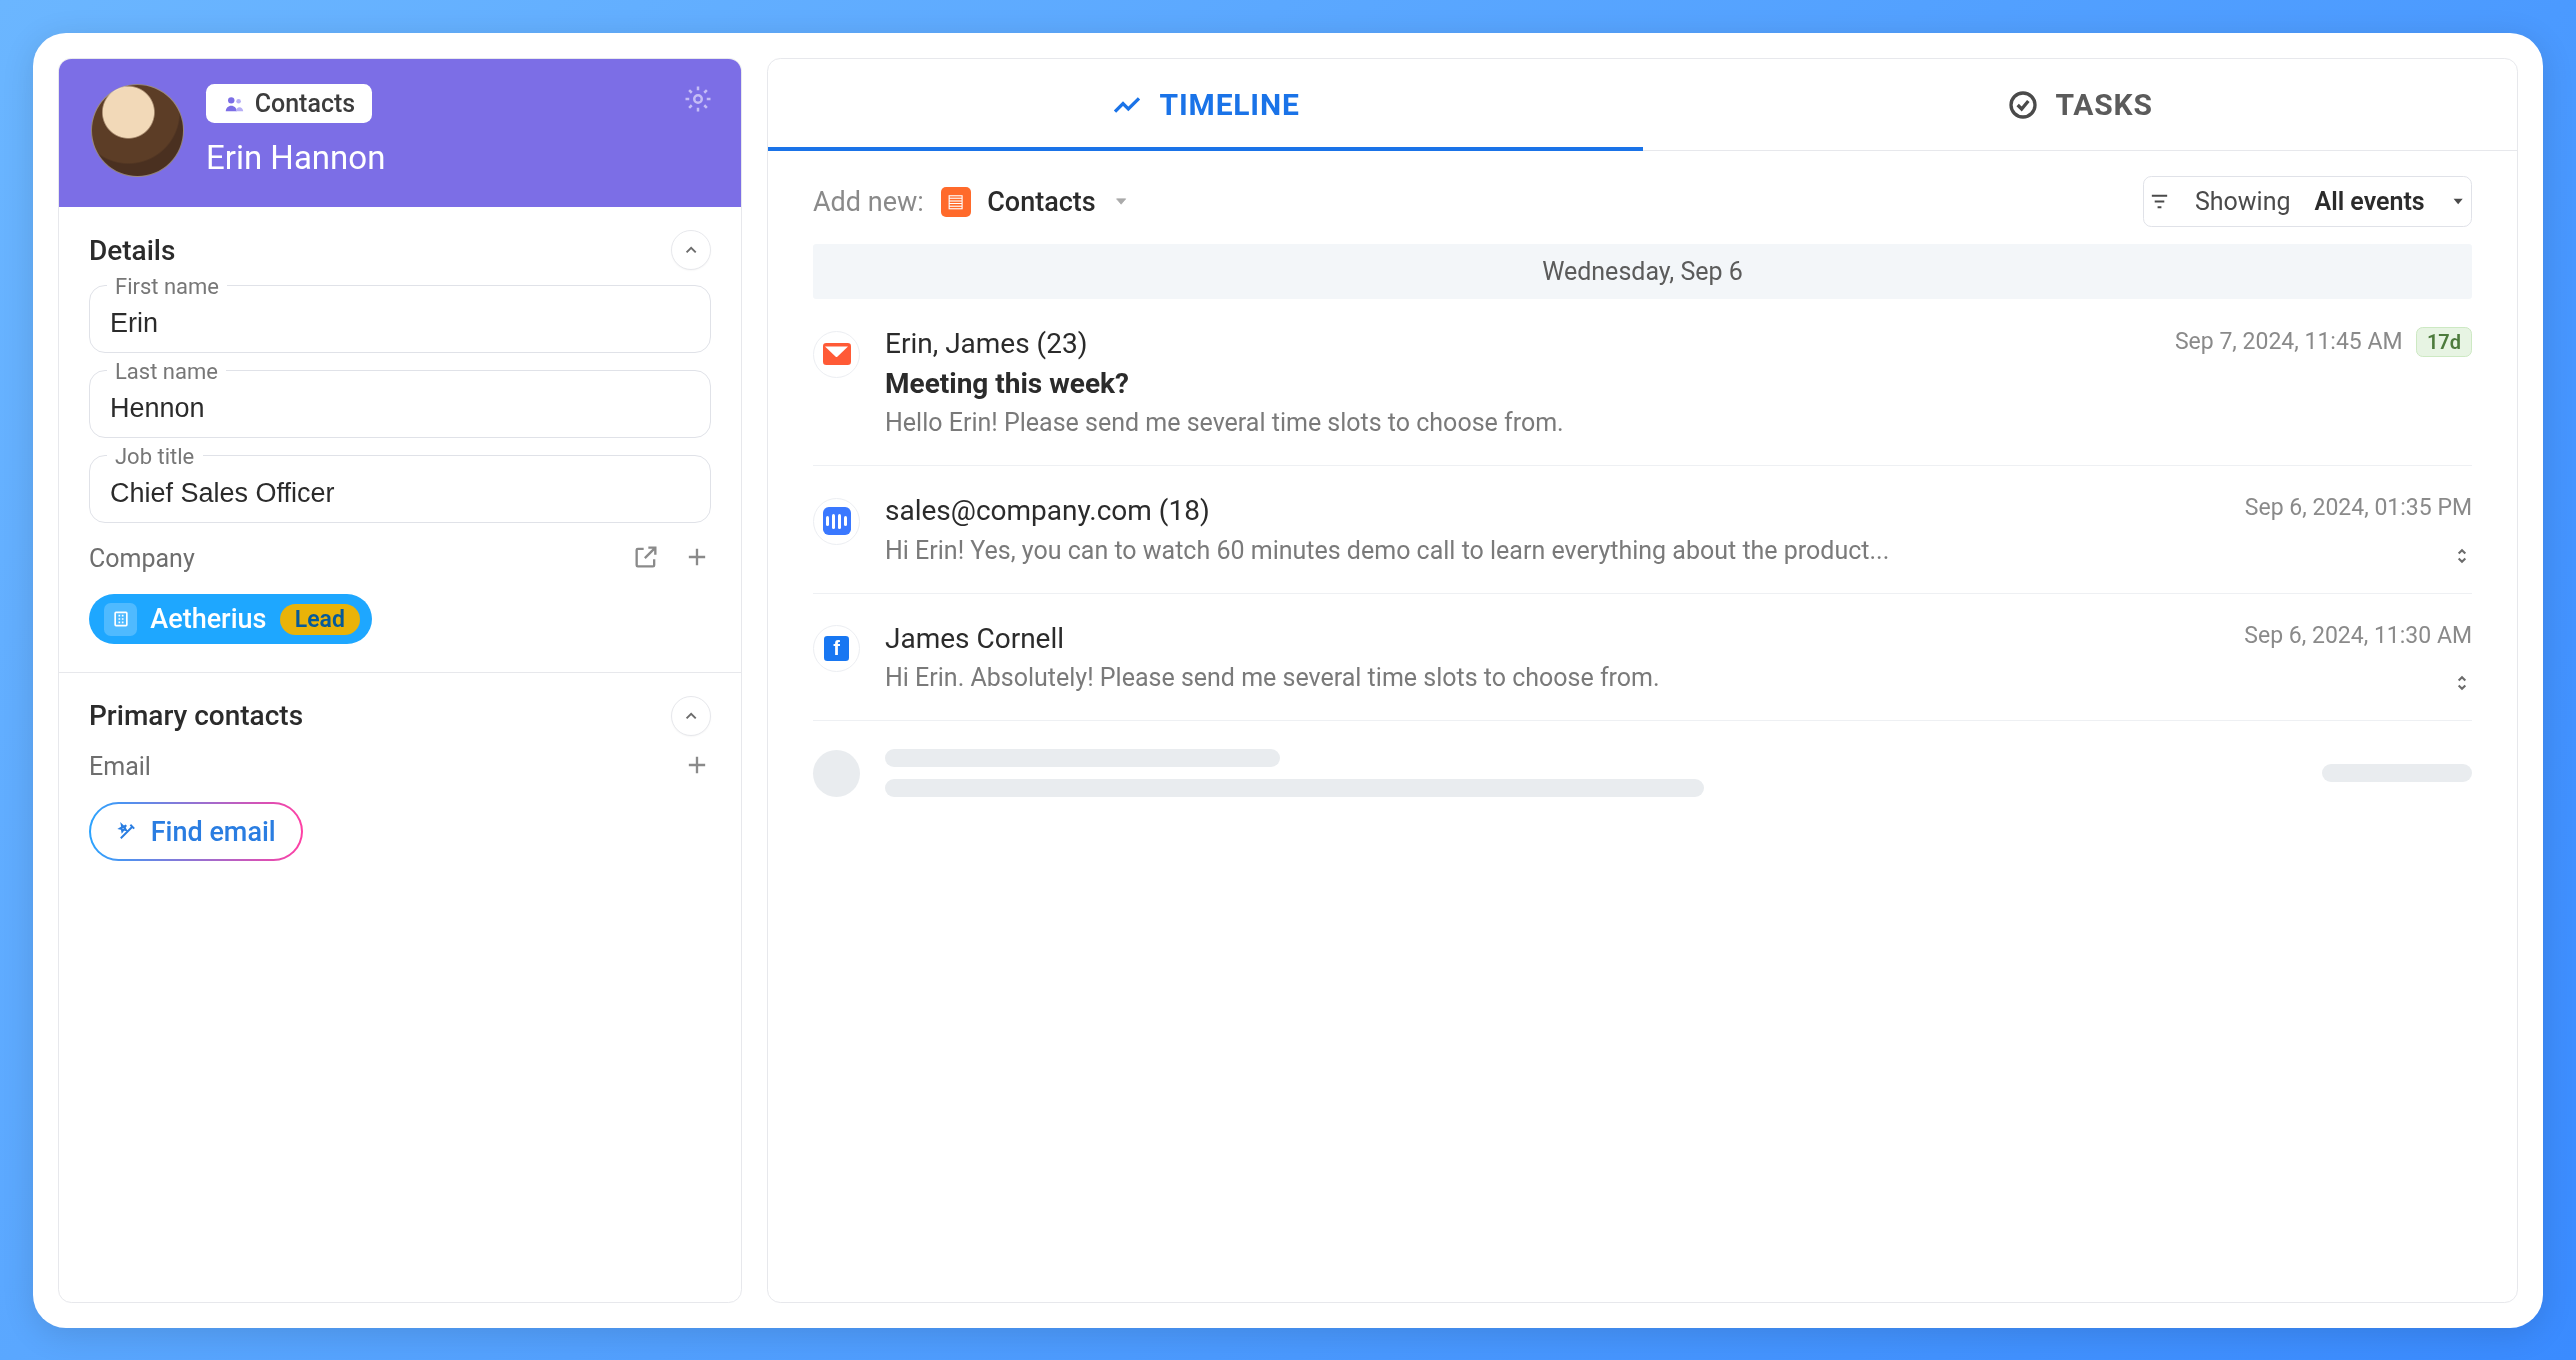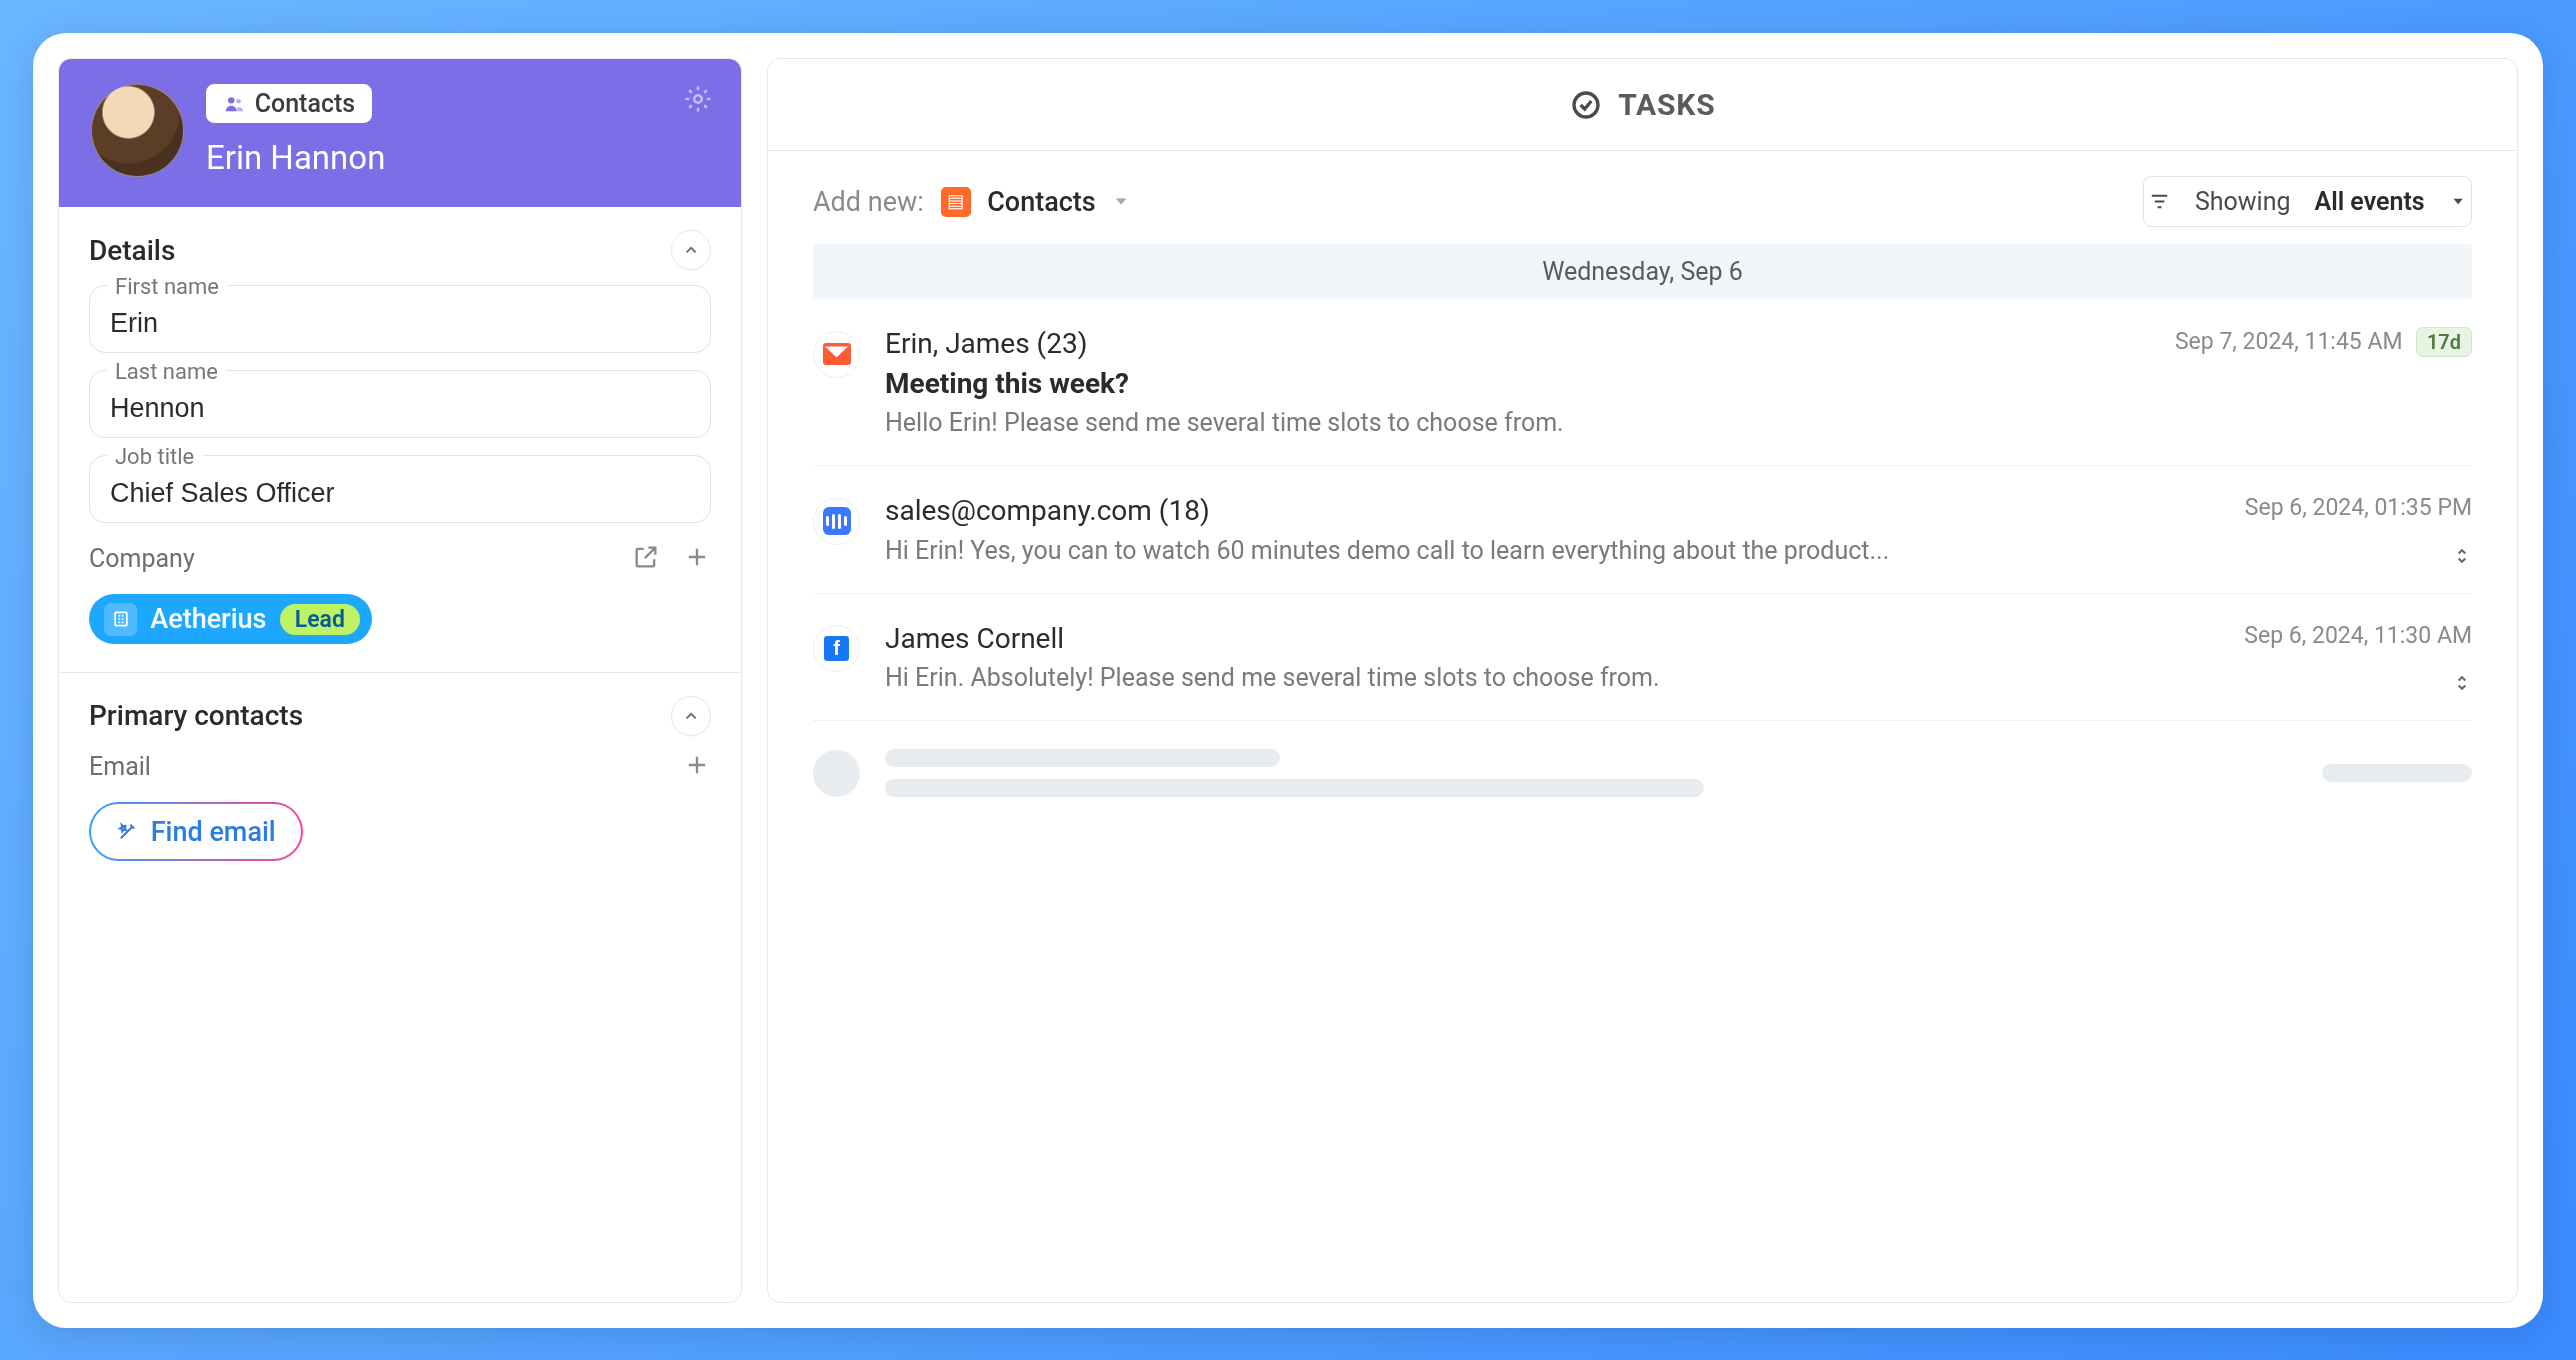--- a/index.html
+++ b/index.html
@@ -137,21 +137,21 @@
     color:#fff;
     font-size:27px;
     font-weight:500;
   }
   .company-chip .building-box {
     width:33px;height:33px;border-radius:6.7px;background:rgba(255,255,255,.22);
     display:flex;align-items:center;justify-content:center;
   }
   .company-chip .building-box svg { stroke:#fff; fill:none; stroke-width:2; }
   .lead-badge {
-    background:#bef264;
+    background:#eab308;
     color:#065a99;
     border-radius:833px;
     padding:2px 15px;
     font-size:23px;
     font-weight:600;
   }
 
   .find-email-btn {
     margin-top:20px;
     display:inline-flex;
@@ -445,20 +445,26 @@
             <path d="M5 19L17 7M15 5l4 4M4 9l2 .5L6.5 12 8 10l2.5.5L9 8l1.5-2.5L8 7 6 5l.5 2.5z"></path>
           </svg>
         <span>Find email</span>
       </div>
     </div>
 
   </aside>
 
   <main class="main">
     <div class="tabs">
+      <div class="tab active">
+        <svg width="32" height="32" viewBox="0 0 24 24">
+            <polyline points="3 17 9 11 13 15 21 7"></polyline>
+          </svg>
+        <span>TIMELINE</span>
+      </div>
       <div class="tab">
         <svg width="32" height="32" viewBox="0 0 24 24">
             <circle cx="12" cy="12" r="9"></circle>
             <polyline points="8 12 11 15 16 9"></polyline>
           </svg>
         <span>TASKS</span>
       </div>
     </div>
 
     <div class="toolbar">

